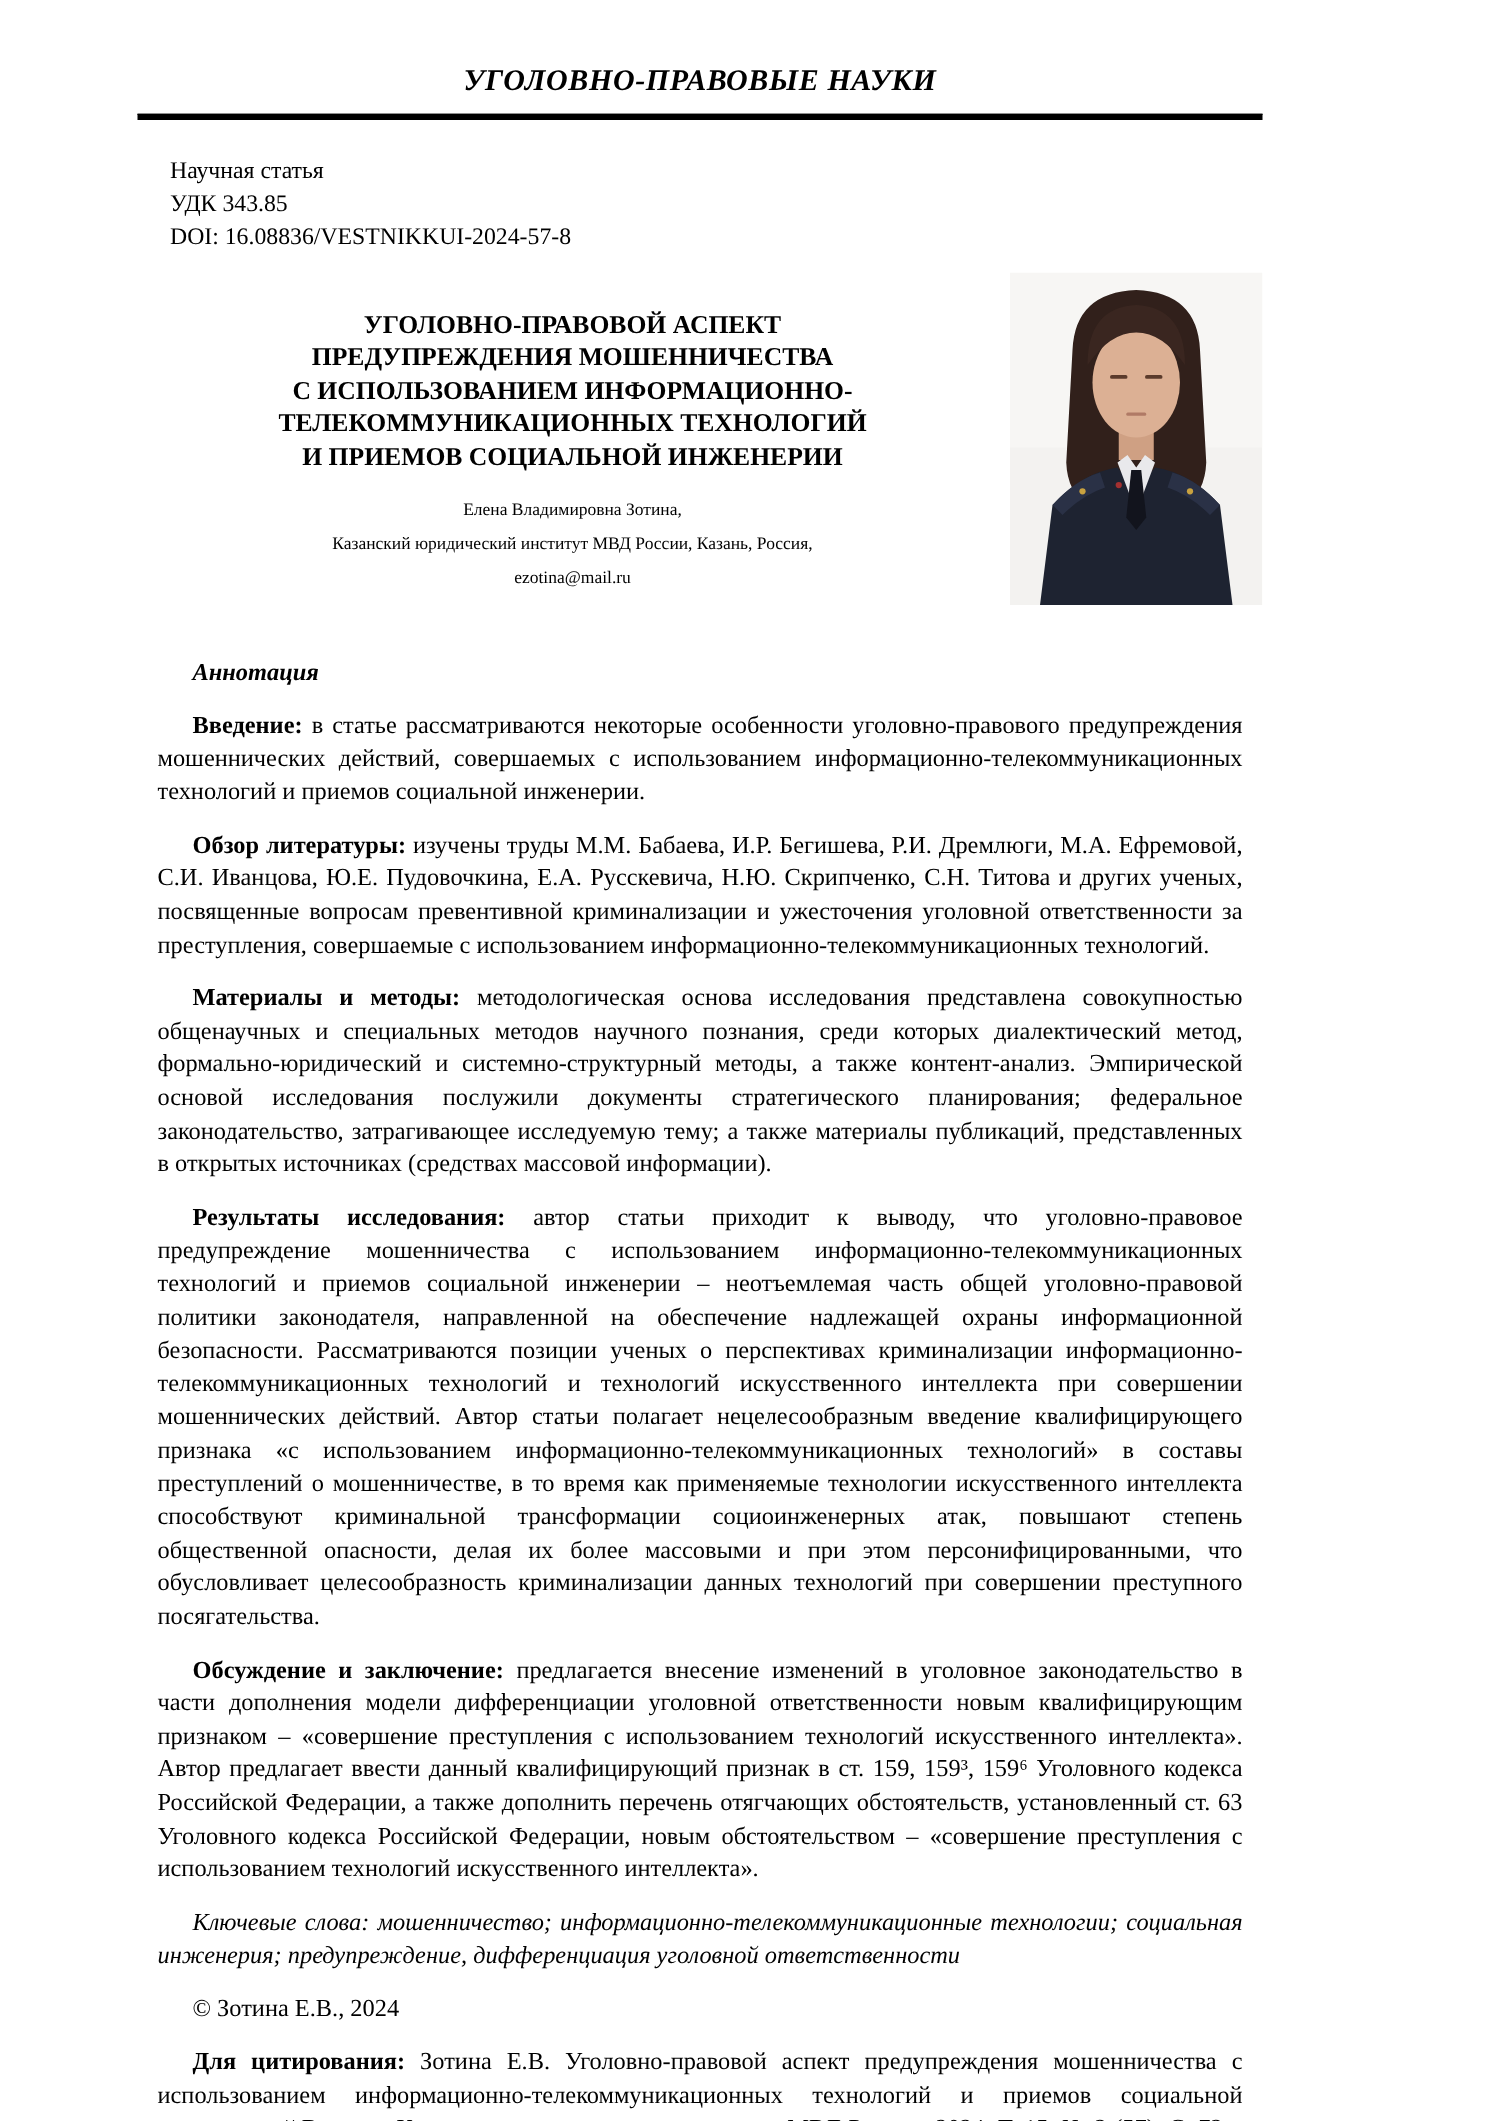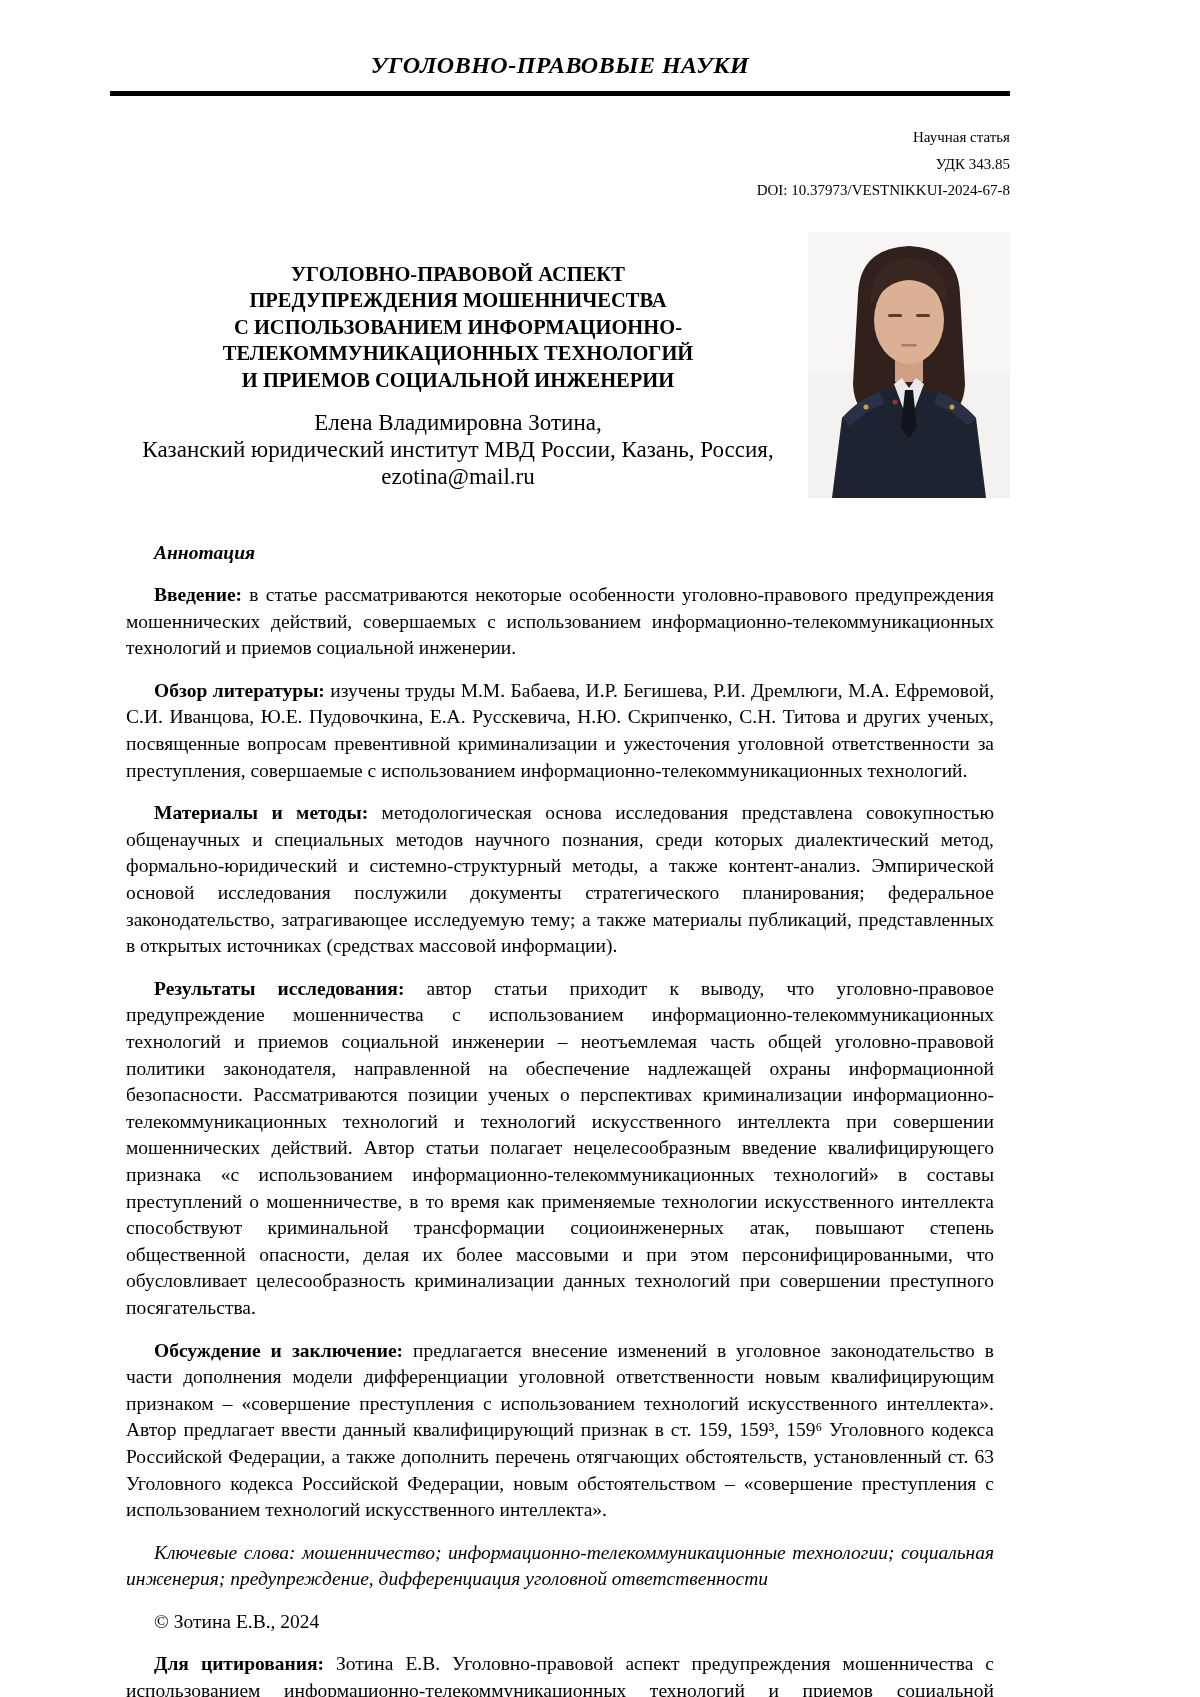--- a/index.html
+++ b/index.html
@@ -26,45 +26,44 @@
     letter-spacing: 0.5px;
     margin-bottom: 12px;
   }
   .header-rule {
     height: 5px;
     background: #000;
     border-top: 1px solid #000;
     margin-bottom: 28px;
   }
   .meta {
-    font-size: 15px;
+    font-size: 19px;
     line-height: 26.5px;
     padding-left: 26px;
-    margin-bottom: 28px;
-    text-align: right;
+    margin-bottom: 14px;
   }
   .title-row {
     display: flex;
     align-items: center;
   }
   .title-col {
     flex: 1;
     padding-top: 22px;
   }
   .article-title {
     font-size: 20.5px;
     font-weight: bold;
     text-align: center;
     line-height: 26.5px;
     margin: 0;
   }
   .author-block {
     text-align: center;
     margin-top: 16px;
-    font-size: 23px;
+    font-size: 14px;
     line-height: 27px;
   }
   .photo-frame {
     width: 202px;
     height: 266px;
     flex: 0 0 202px;
     margin-left: 2px;
     overflow: hidden;
   }
   .abstract {
@@ -95,21 +94,21 @@
 
 <div class="page">
 
   <div class="section-header">УГОЛОВНО-ПРАВОВЫЕ НАУКИ</div>
 
   <div class="header-rule"></div>
 
   <div class="meta">
     <div>Научная статья</div>
     <div>УДК 343.85</div>
-    <div>DOI: 10.37973/VESTNIKKUI-2024-67-8</div>
+    <div>DOI: 16.08836/VESTNIKKUI-2024-57-8</div>
   </div>
 
   <div class="title-row">
     <div class="title-col">
       <h1 class="article-title">
         <div>УГОЛОВНО-ПРАВОВОЙ АСПЕКТ</div>
         <div>ПРЕДУПРЕЖДЕНИЯ МОШЕННИЧЕСТВА</div>
         <div>С ИСПОЛЬЗОВАНИЕМ ИНФОРМАЦИОННО-</div>
         <div>ТЕЛЕКОММУНИКАЦИОННЫХ ТЕХНОЛОГИЙ</div>
         <div>И ПРИЕМОВ СОЦИАЛЬНОЙ ИНЖЕНЕРИИ</div>

